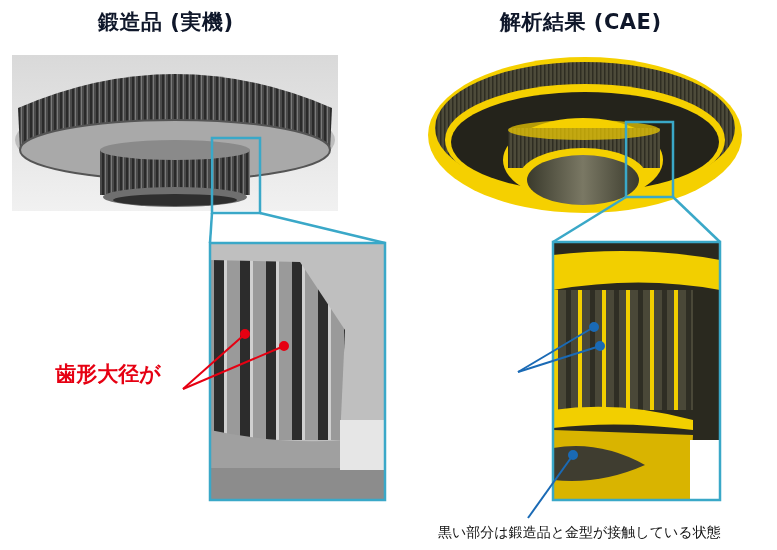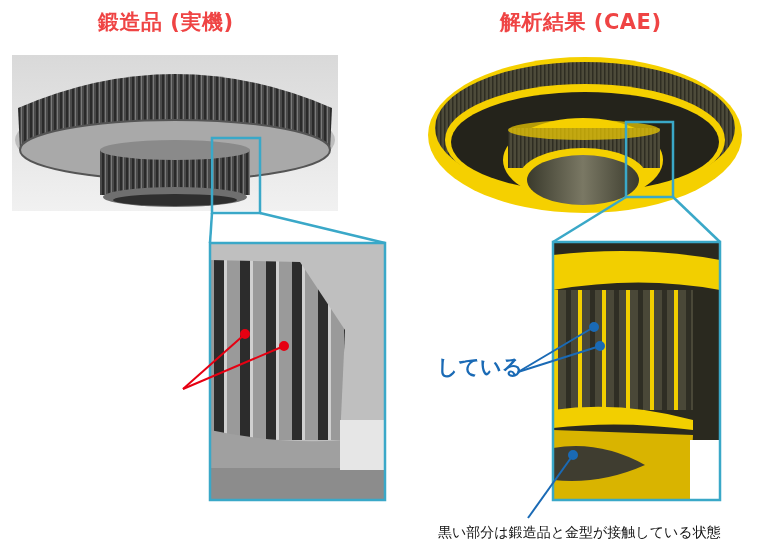--- a/index.html
+++ b/index.html
@@ -1,18 +1,18 @@
 <!DOCTYPE html>
 <html><head>
 <meta charset="utf-8">
 <style>
   html, body { margin:0; padding:0; background:#ffffff; }
   body { width:777px; height:550px; position:relative; overflow:hidden;
          font-family:"DejaVu Sans", "Liberation Sans", sans-serif; }
-  .title { position:absolute; top:8px; font-size:21px; font-weight:bold; color:#ef4444; letter-spacing:0.5px; }
+  .title { position:absolute; top:8px; font-size:21px; font-weight:bold; color:#0f172a; letter-spacing:0.5px; }
   .label-red { position:absolute; color:#e60012; font-weight:bold; font-size:21px; line-height:34px; text-align:center; }
   .label-blue { position:absolute; color:#1a6ab5; font-weight:bold; font-size:21px; line-height:34px; text-align:center; }
   .caption { position:absolute; font-size:14px; color:#111; white-space:nowrap; }
   svg { position:absolute; left:0; top:0; }
 </style>
 </head>
 <body>
 
 <div class="title" style="left:98px;">鍛造品 (実機)</div>
 <div class="title" style="left:500px;text-align:right;">解析結果 (CAE)</div>
@@ -119,19 +119,19 @@
     <line x1="518" y1="372" x2="594" y2="327"></line>
     <line x1="518" y1="372" x2="600" y2="346"></line>
     <circle cx="594" cy="327" r="4" fill="#1a6ab5"></circle>
     <circle cx="600" cy="346" r="4" fill="#1a6ab5"></circle>
     <line x1="528" y1="518" x2="573" y2="455"></line>
     <circle cx="573" cy="455" r="4" fill="#1a6ab5"></circle>
   </g>
 </svg>
 
 <div class="label-red" style="left:38px; top:357px; width:140px;">
+  <div>歯形大径が</div>
 </div>
 
 <div class="label-blue" style="left:430px; top:350px; width:100px;">
-  <div>している</div>
 </div>
 
 <div class="caption" style="left:438px; top:524px;">黒い部分は鍛造品と金型が接触している状態</div>
 
 </body></html>

